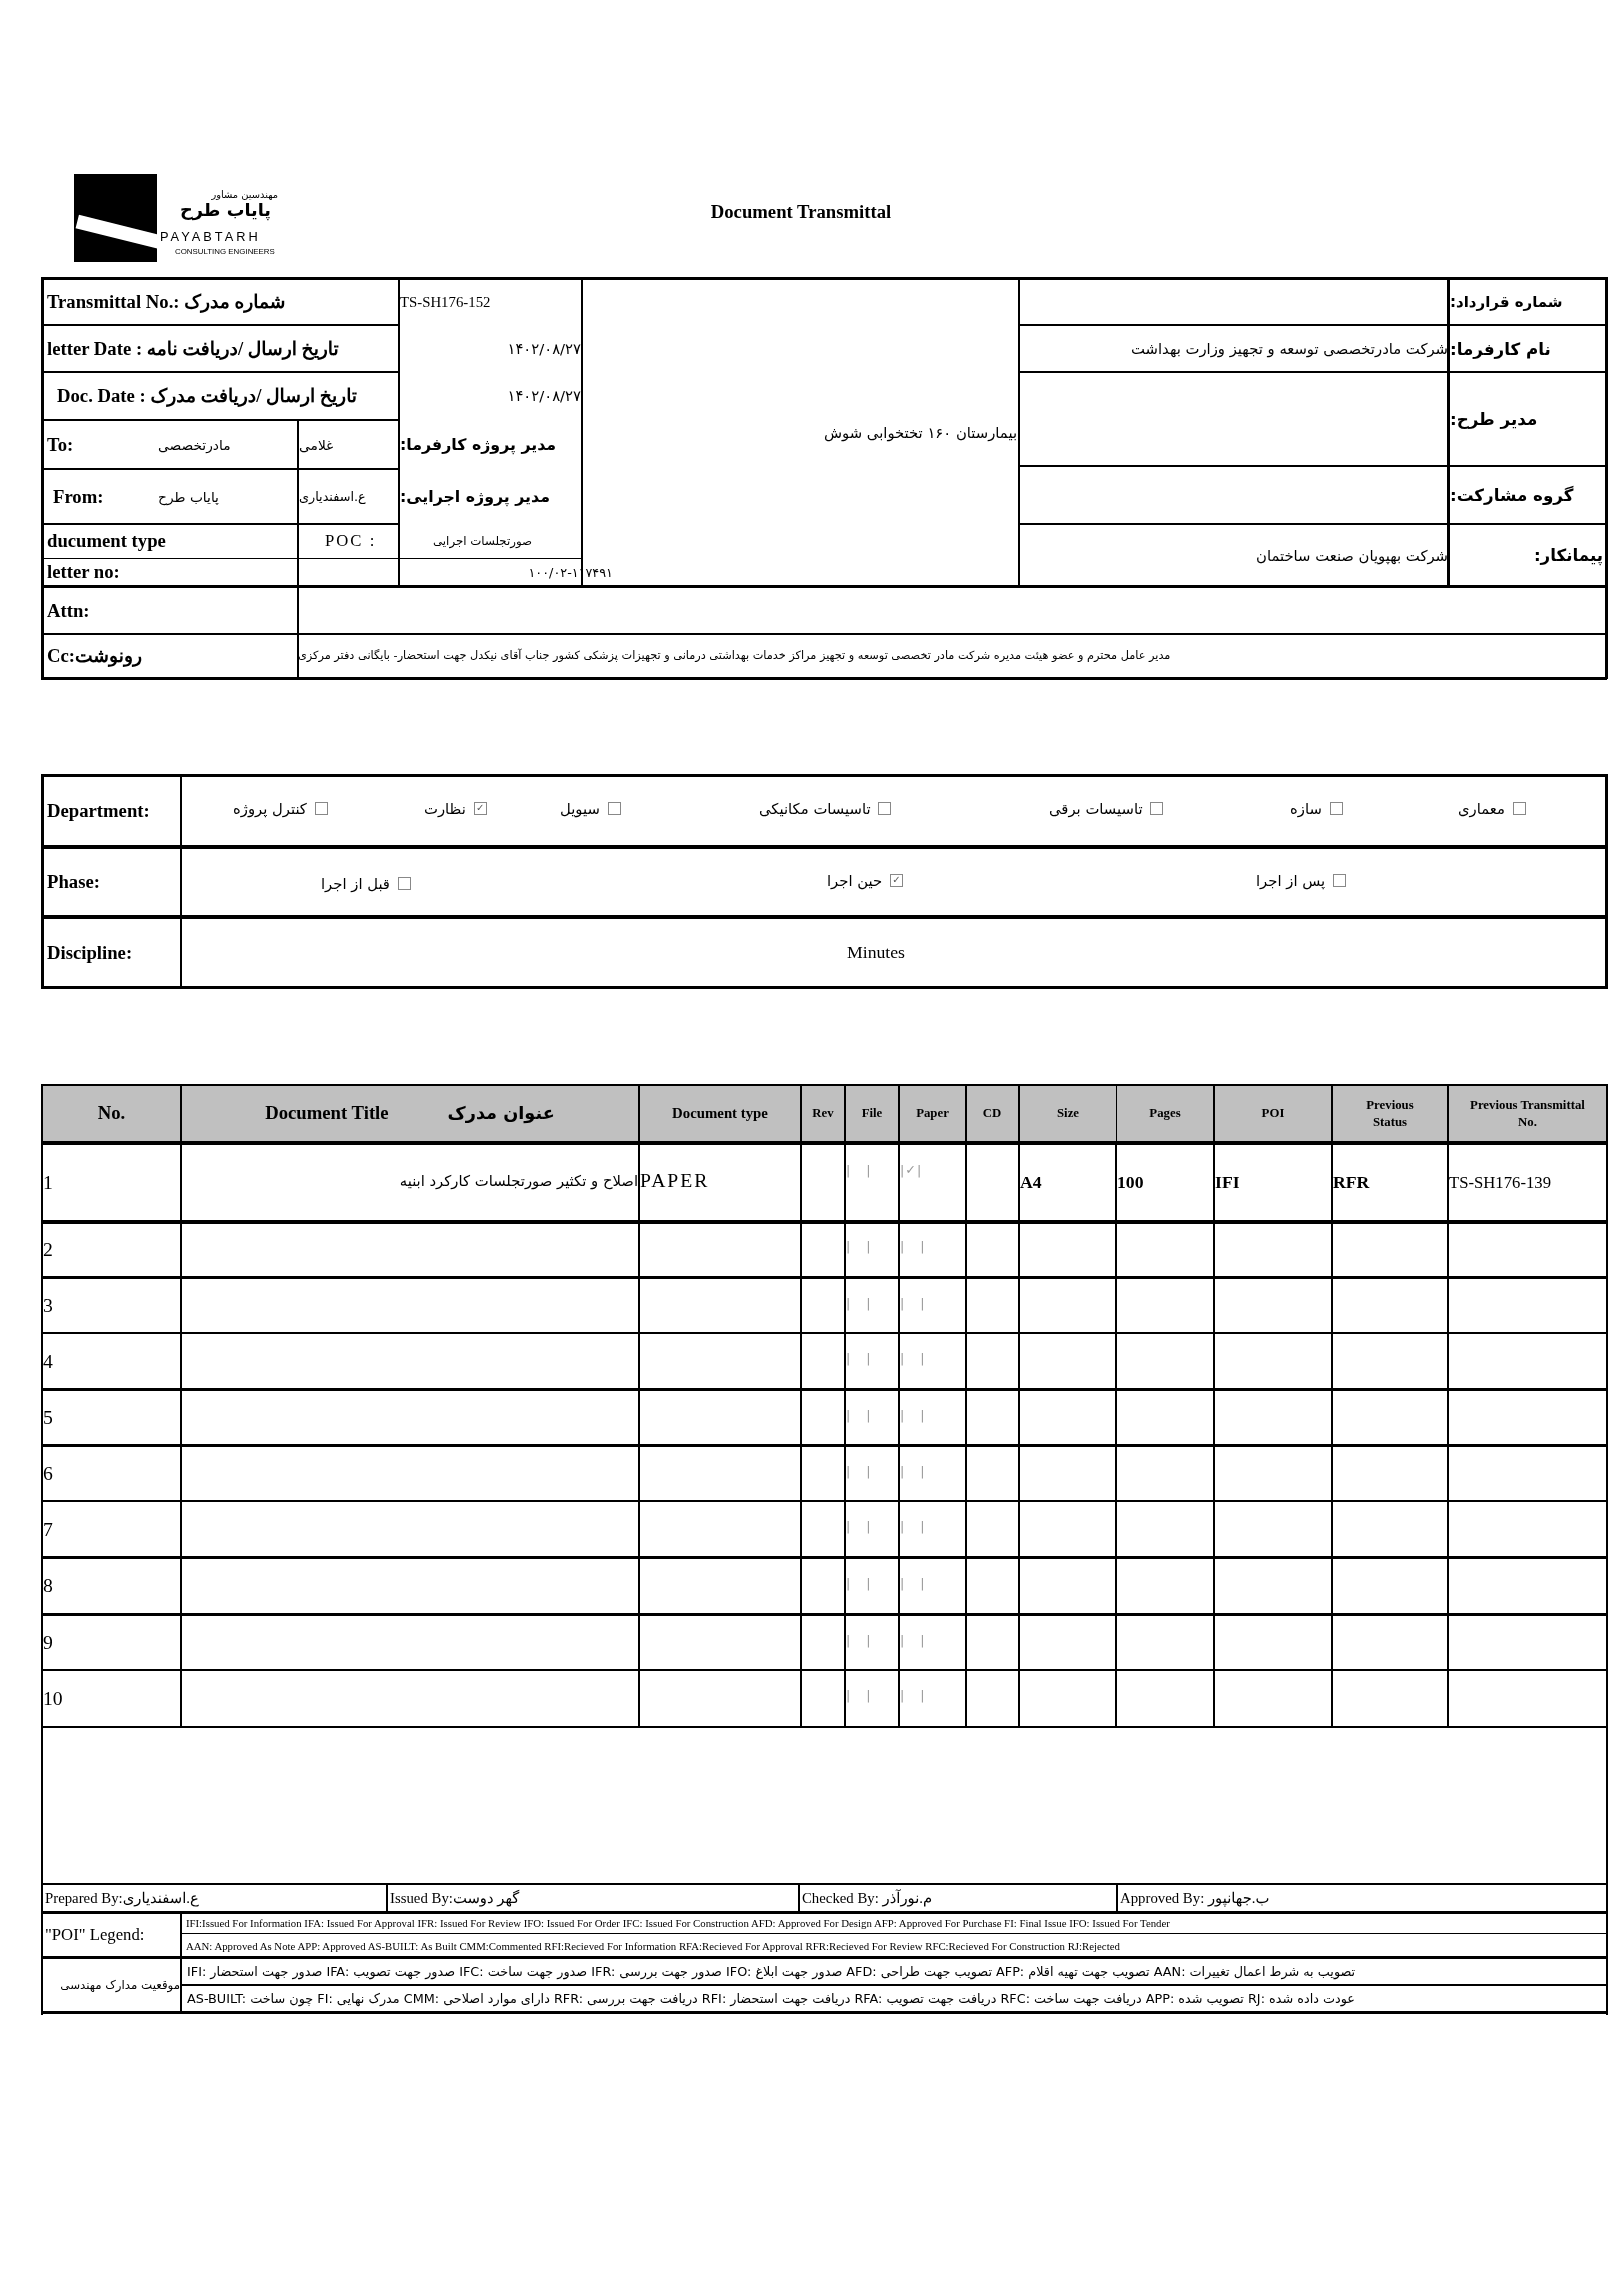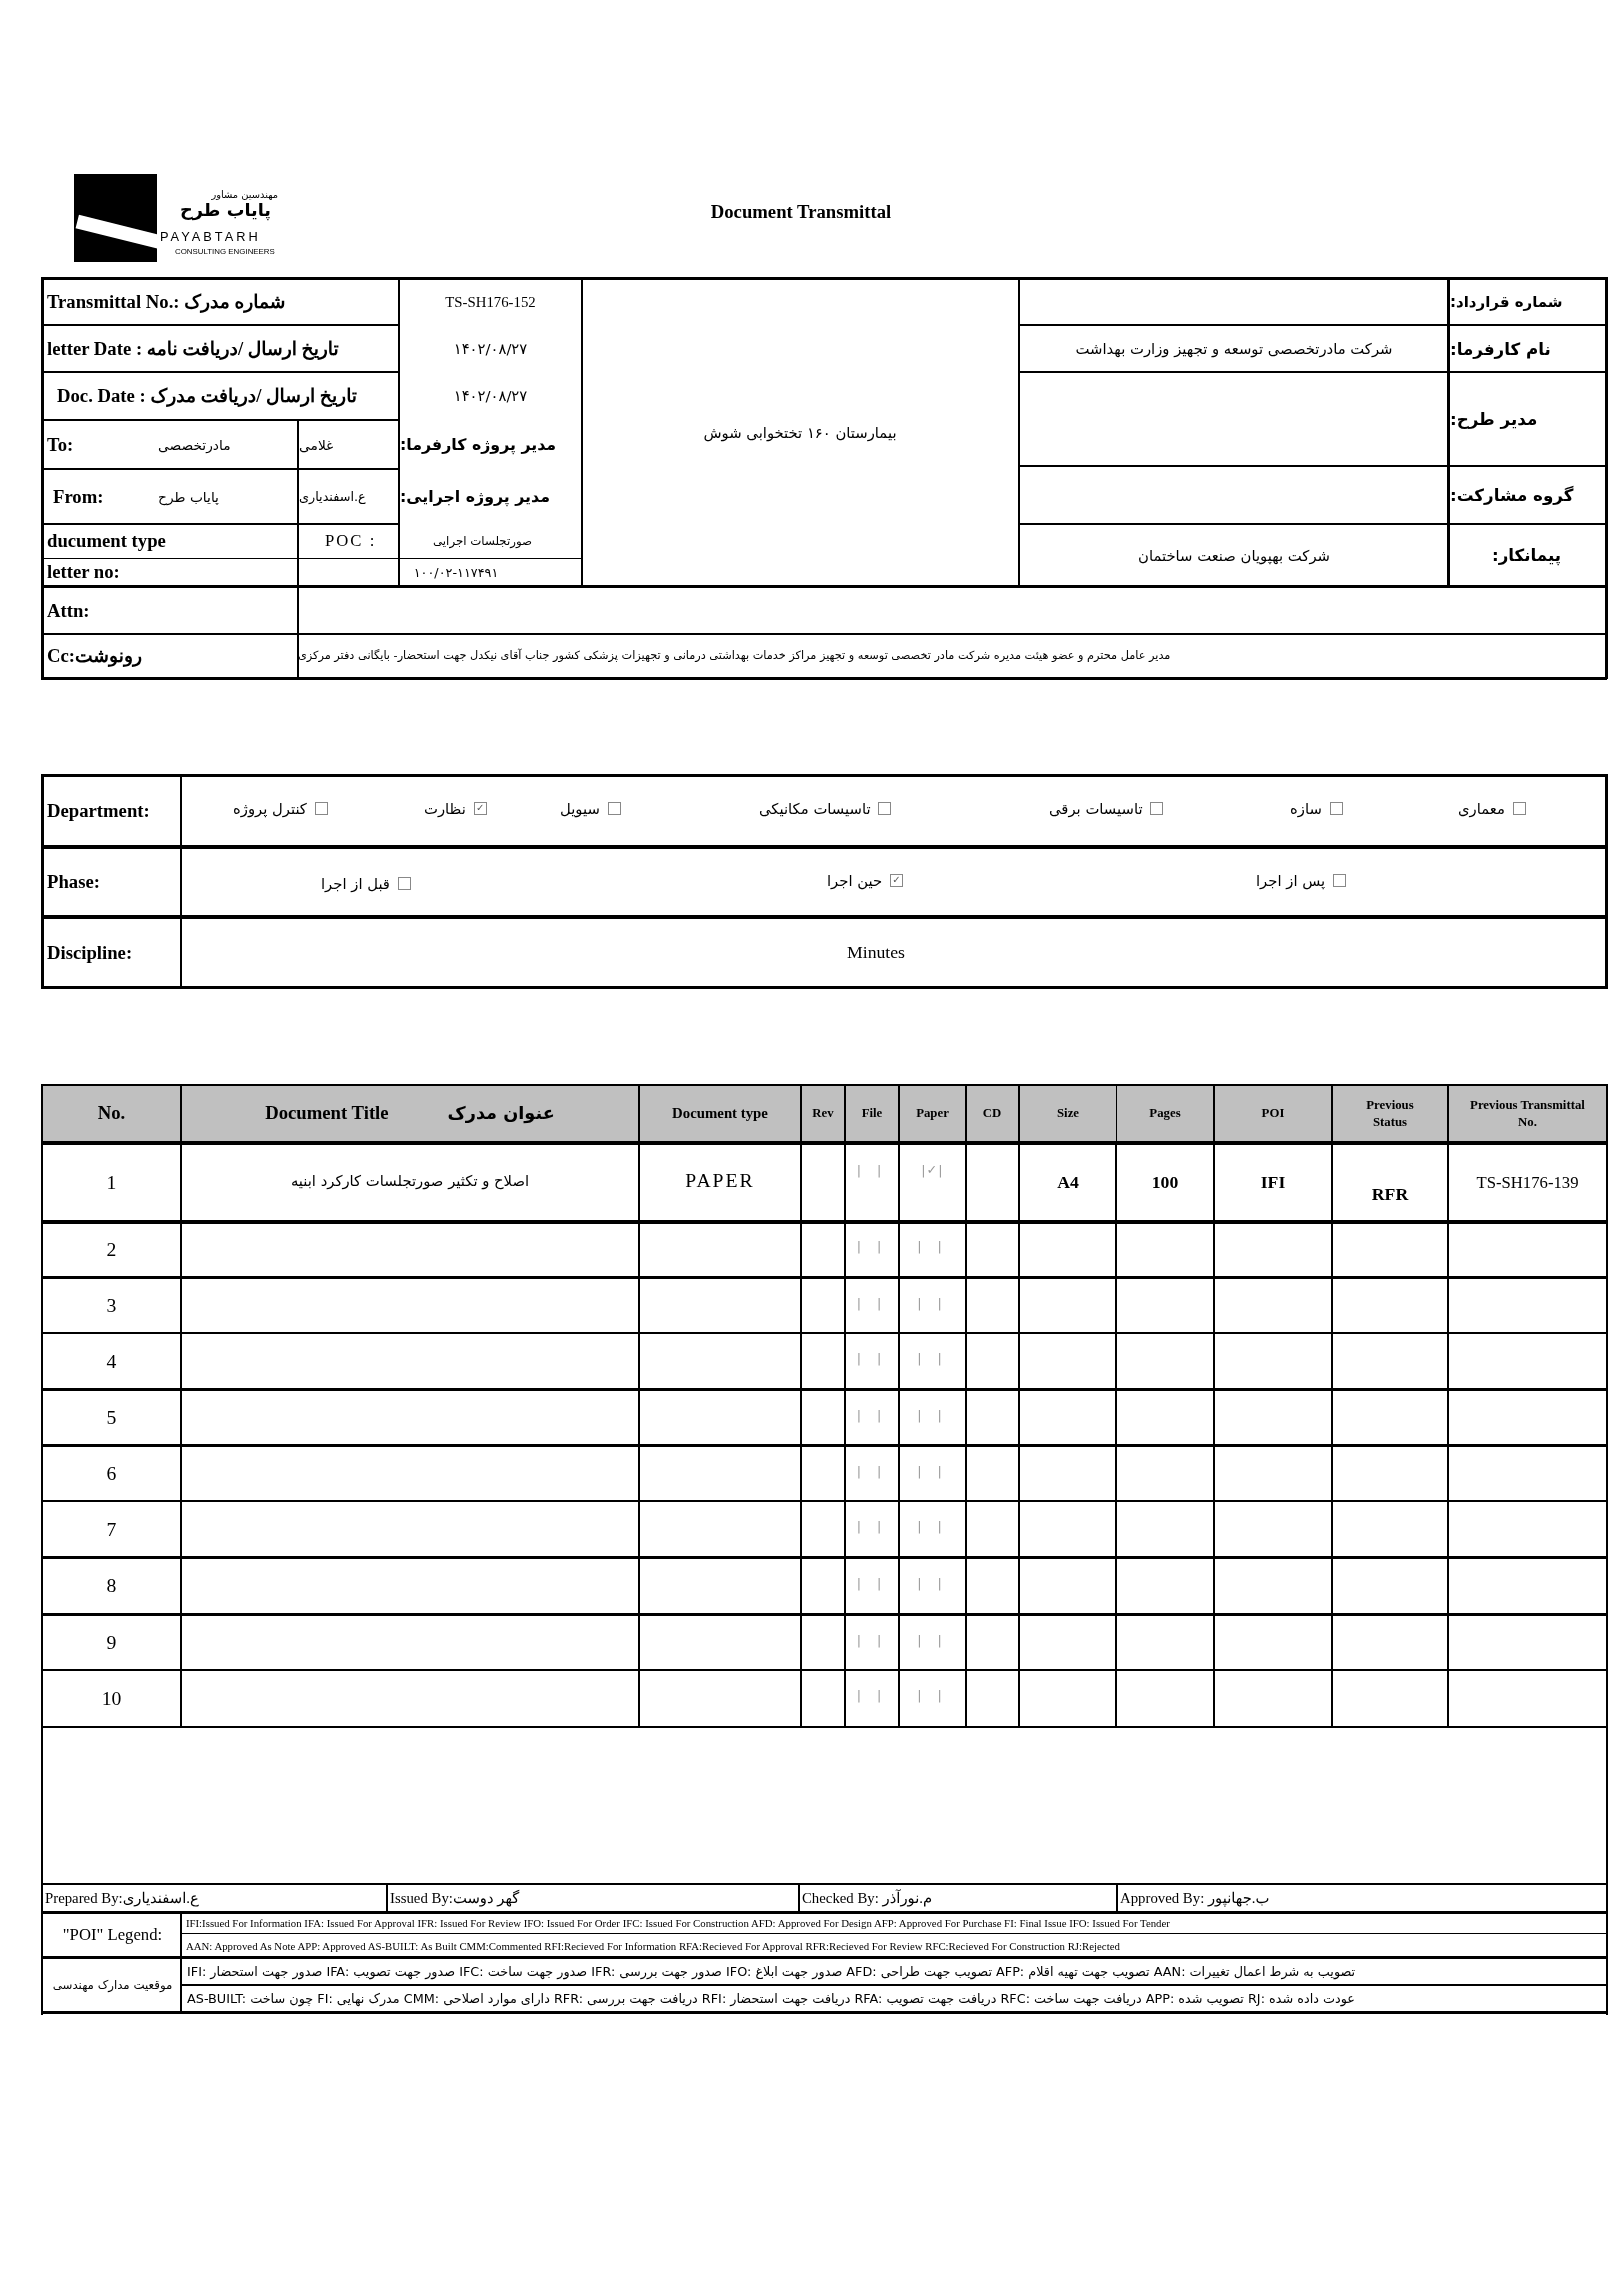--- a/index.html
+++ b/index.html
@@ -10,21 +10,21 @@
   .logo-text-fa-small { left: 207px; top: 189px; font-family: "DejaVu Sans", sans-serif; font-size: 9.9px; direction: rtl; width: 71px; text-align: right; }
   .logo-text-fa { left: 177px; top: 200px; font-family: "DejaVu Sans", sans-serif; font-size: 17.7px; font-weight: bold; direction: rtl; width: 94px; text-align: right; }
   .logo-text-en { left: 160px; top: 229px; font-family: "Liberation Sans", sans-serif; font-size: 12.8px; letter-spacing: 3px; }
   .logo-text-sub { left: 175px; top: 247px; font-family: "Liberation Sans", sans-serif; font-size: 7.9px; }
   .title { left: 604px; top: 201px; width: 394px; text-align: center; font-size: 18.7px; font-weight: bold; }
 
   .cell { position: absolute; border: 0 solid #000; display: flex; align-items: center; overflow: hidden; white-space: nowrap; }
   .fa { font-family: "DejaVu Sans", sans-serif; direction: rtl; }
   .lbl { font-weight: bold; font-size: 18.7px; }
   .val { font-size: 14.8px; }
-  .center { justify-content: center; text-align: center; }
+  .center { text-align: center; }
   .right { justify-content: flex-end; }
   .line { position: absolute; background: #000; }
 
   .chk { display: inline-block; width: 12.8px; height: 12.8px; border: 1px solid #888; font-size: 9.9px; line-height: 10.8px; text-align: center; color: #555; vertical-align: middle; font-family: "DejaVu Sans", sans-serif; }
   .opt { position: absolute; display: flex; align-items: center; gap: 7.9px; font-family: "DejaVu Sans", sans-serif; font-size: 14.8px; direction: rtl; white-space: nowrap; }
 
   .th { background: #c0c0c0; font-size: 12.8px; font-weight: bold; text-align: center; justify-content: center; line-height: 1.3; white-space: normal; }
   .ticks { font-size: 12.8px; color: #999; letter-spacing: 5.9px; font-family: "DejaVu Sans", sans-serif; }
   .legend-line { font-size: 10.8px; white-space: nowrap; padding-left: 3.9px; }
   .legend-fa { font-family: "DejaVu Sans", sans-serif; font-size: 12.8px; direction: rtl; white-space: nowrap; }
@@ -339,21 +339,21 @@
       </div>
     <div class="cell center" style="left:1020px;top:1145px;width:96px;height:75px;font-size:17.7px;font-weight:bold;">
         <span>A4</span>
       </div>
     <div class="cell center" style="left:1117px;top:1145px;width:96px;height:75px;font-size:17.7px;font-weight:bold;">
         <span>100</span>
       </div>
     <div class="cell center" style="left:1215px;top:1145px;width:116px;height:75px;font-size:17.7px;font-weight:bold;">
         <span>IFI</span>
       </div>
-    <div class="cell center" style="left:1333px;top:1145px;width:114px;height:75px;font-size:17.7px;font-weight:bold;margin-top:12px;">
+    <div class="cell center" style="left:1333px;top:1145px;width:114px;height:75px;font-size:17.7px;font-weight:bold;">
         <span>RFR</span>
       </div>
     <div class="cell center" style="left:1449px;top:1145px;width:157px;height:75px;font-size:16.7px;">
         <span>TS-SH176-139</span>
       </div>
   </div>
 
   <div>
     <div class="cell center" style="left:43px;top:1223px;width:137px;height:52px;font-size:19.7px;">
         <span>2</span>

